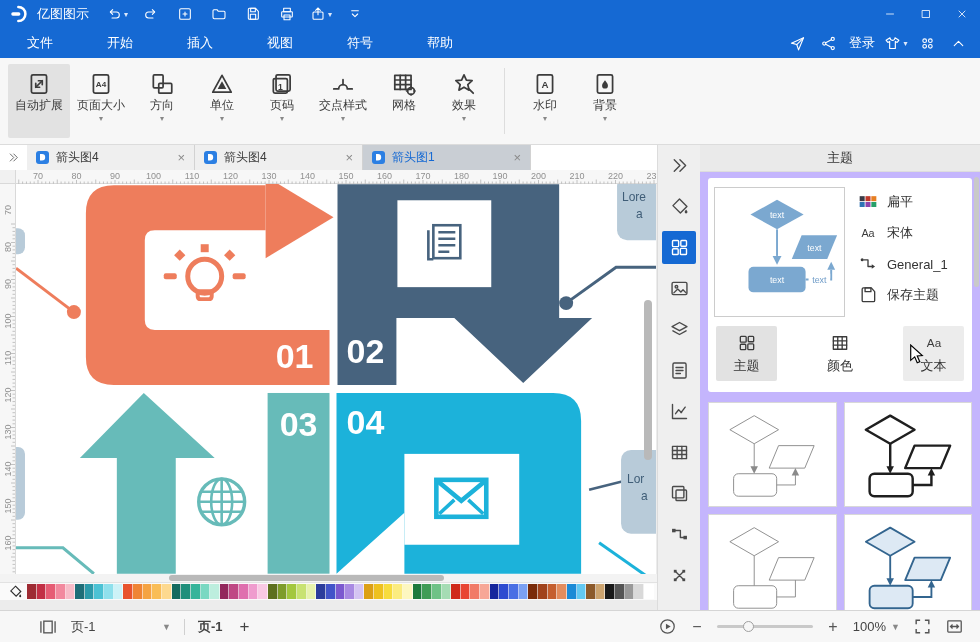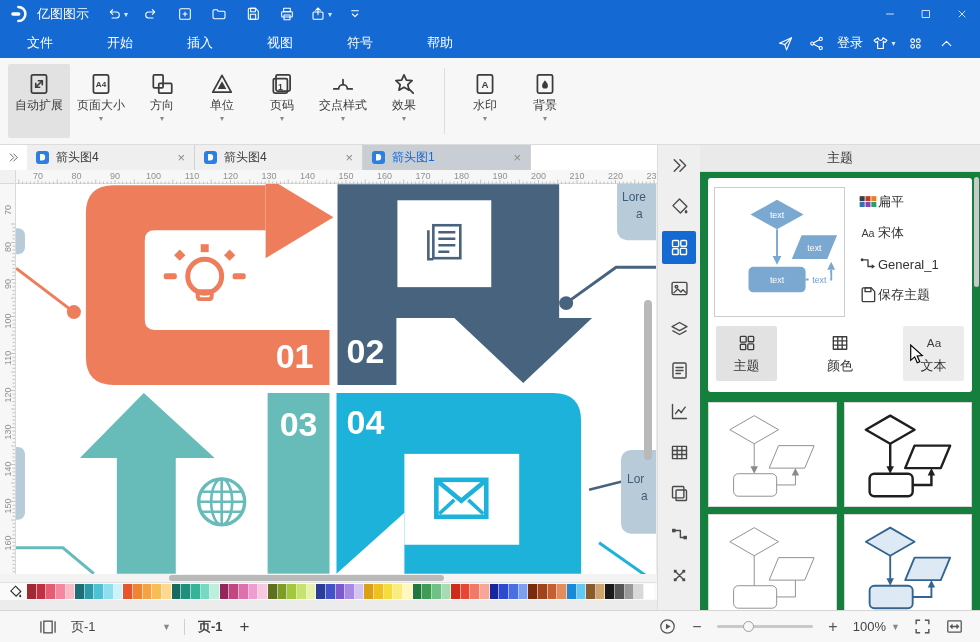--- a/index.html
+++ b/index.html
@@ -13,21 +13,21 @@
 .tbtn{min-width:28px;height:22px;display:flex;align-items:center;justify-content:center;color:#fff;border-radius:2px}
 .tbtn svg{width:16px;height:16px}
 .tcaret{font-size:8px;margin-left:2px;color:#dce8fb}
 .win-btns{margin-left:auto;display:flex}
 .win-btn{width:36px;height:28px;display:flex;align-items:center;justify-content:center;color:#fff}
 .win-btn svg{width:12px;height:12px}
 
 .menubar{height:30px;background:#1569d3;display:flex;align-items:stretch;color:#fff;font-size:13px}
 .menu-item{padding:0 27px;display:flex;align-items:center}
 .menu-item.active{background:#fff;color:#333}
-.menu-right{margin-left:auto;display:flex;align-items:center;gap:3px;padding-right:20px}
+.menu-right{margin-left:auto;display:flex;align-items:center;gap:3px;padding-right:8px}
 .mbtn{min-width:28px;height:30px;display:flex;align-items:center;justify-content:center;color:#fff}
 .mbtn svg{width:17px;height:17px}
 .login{padding:0 4px}
 
 .ribbon{height:87px;background:#f7f7f7;border-bottom:1px solid #dcdcdc;display:flex;align-items:flex-start;padding:6px 4px 0 8px}
 .ribbon-item{min-width:60px;height:74px;display:flex;flex-direction:column;align-items:center;padding:7px 7px 0;border-radius:2px;color:#3c3c3c}
 .ribbon-item svg{width:26px;height:26px}
 .rlabel{font-size:12px;white-space:nowrap}
 .rcaret{font-size:8px;color:#888;line-height:7px;margin-top:1px}
 .ribbon-item.selected{background:#e2e2e2}
@@ -59,28 +59,28 @@
 .swatch{flex:1;border-right:1px solid rgba(255,255,255,.6)}
 .gap-row{height:10px;background:#ececec}
 .step-num{font-size:34px;font-weight:bold;fill:#fff;text-anchor:middle}
 .callout-text{font-size:12px;fill:#3f5d77}
 
 .side-strip{width:43px;background:#efefef;border-left:1px solid #dcdcdc;display:flex;flex-direction:column;align-items:center;padding-top:4px;gap:8px}
 .strip-btn{width:34px;height:33px;display:flex;align-items:center;justify-content:center;color:#4a4a4a;border-radius:2px}
 .strip-btn svg{width:21px;height:21px}
 .strip-btn.selected{background:#1569d3;color:#fff}
 
-.panel{width:280px;background:#15803d;display:flex;flex-direction:column;position:relative}
+.panel{width:280px;background:#c4b5fd;display:flex;flex-direction:column;position:relative}
 .panel-title{height:27px;background:#eaeaea;display:flex;align-items:center;justify-content:center;font-size:13px;color:#333;border-bottom:1px solid #ddd}
 .panel-body{flex:1;padding:6px 8px 0;overflow:hidden}
 .theme-card{background:#fff;border-radius:3px;padding:9px 6px 0;height:214px}
 .card-top{display:flex}
 .preview-box{width:131px;height:130px;border:1px solid #ccc;background:#fff}
 .opt-col{flex:1;padding-left:13px;display:flex;flex-direction:column;gap:11px;padding-top:5px}
-.opt-row{display:flex;align-items:center;font-size:13px;color:#333}
+.opt-row{display:flex;align-items:center;gap:9px;font-size:13px;color:#333}
 .opt-row svg{width:20px;height:20px;color:#3c3c3c}
 .ptabs{display:flex;justify-content:space-between;margin-top:9px;padding:0 2px}
 .ptab{width:61px;height:55px;display:flex;flex-direction:column;align-items:center;justify-content:center;gap:4px;font-size:13px;color:#333;border-radius:2px}
 .ptab svg{width:20px;height:20px;color:#3c3c3c}
 .ptab.selected{background:#e2e2e2}
 .ptab.hovered{background:#ececec}
 .thumb-grid{display:grid;grid-template-columns:1fr 1fr;gap:7px;margin-top:10px}
 .thumb{background:#fff;border:1px solid #d8d8d8;height:105px;display:flex;align-items:center;justify-content:center}
 .panel-scroll{position:absolute;right:1px;top:32px;width:5px;height:110px;background:#c9c9c9;border-radius:3px}
 
@@ -283,20 +283,31 @@
     </div>
     <div class="ribbon-item">
       <span>
         <svg viewBox="0 0 24 24" fill="none" stroke="currentColor" stroke-width="1.6" stroke-linecap="round" stroke-linejoin="round">
           <path d="M3.5 16.5h4.5a4 4 0 018 0h4.5"></path>
           <path d="M12 12.5V8"></path>
         </svg>
       </span>
       <span class="rlabel">交点样式</span>
       <span class="rcaret">▾</span>
+    </div>
+    <div class="ribbon-item">
+      <span>
+        <svg viewBox="0 0 24 24" fill="none" stroke="currentColor" stroke-width="1.6" stroke-linecap="round" stroke-linejoin="round">
+          <rect x="3.5" y="4" width="15" height="13"></rect>
+          <path d="M3.5 8.3h15M3.5 12.6h15M8.5 4v13M13.5 4v13"></path>
+          <circle cx="18.5" cy="18.5" r="3.2"></circle>
+          <path d="M18.5 14.3v1.2M18.5 21v1.2M14.3 18.5h1.2M21 18.5h1.2" stroke-width="1.3"></path>
+        </svg>
+      </span>
+      <span class="rlabel">网格</span>
     </div>
     <div class="ribbon-item">
       <span>
         <svg viewBox="0 0 24 24" fill="none" stroke="currentColor" stroke-width="1.6" stroke-linecap="round" stroke-linejoin="round">
           <path d="M12 3.5l2.2 4.9 5.3.5-4 3.6 1.2 5.2-4.7-2.7-4.7 2.7 1.2-5.2-4-3.6 5.3-.5z"></path>
           <path d="M16.5 16.5l4 4"></path>
         </svg>
       </span>
       <span class="rlabel">效果</span>
       <span class="rcaret">▾</span>

